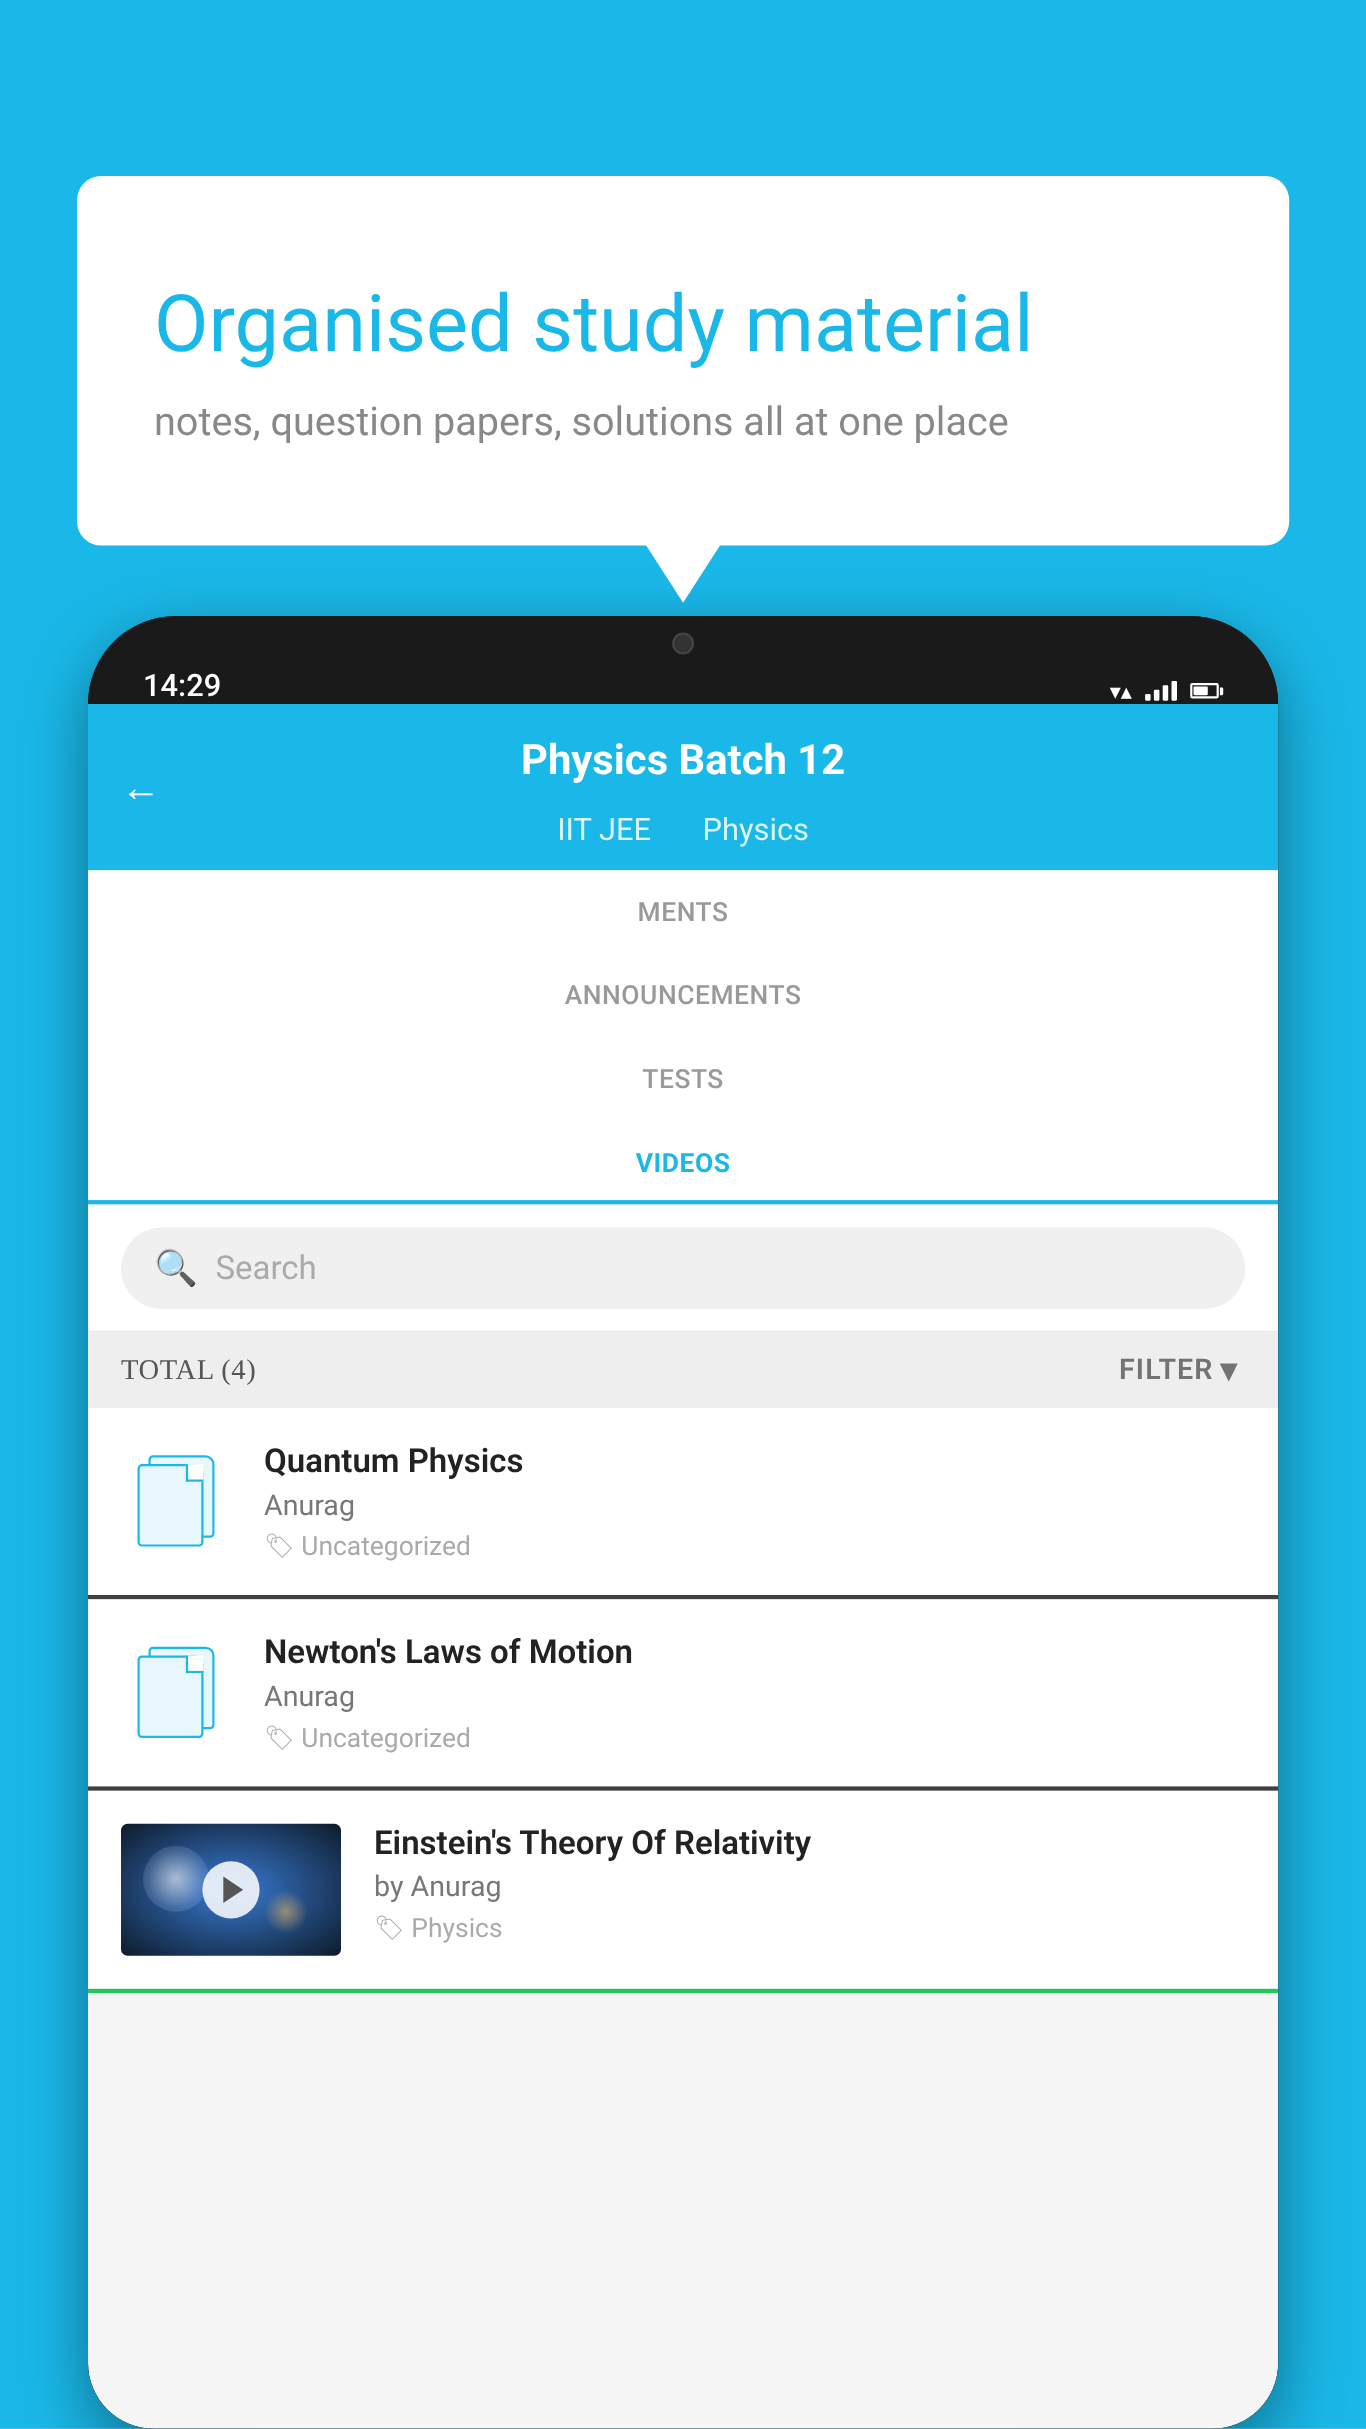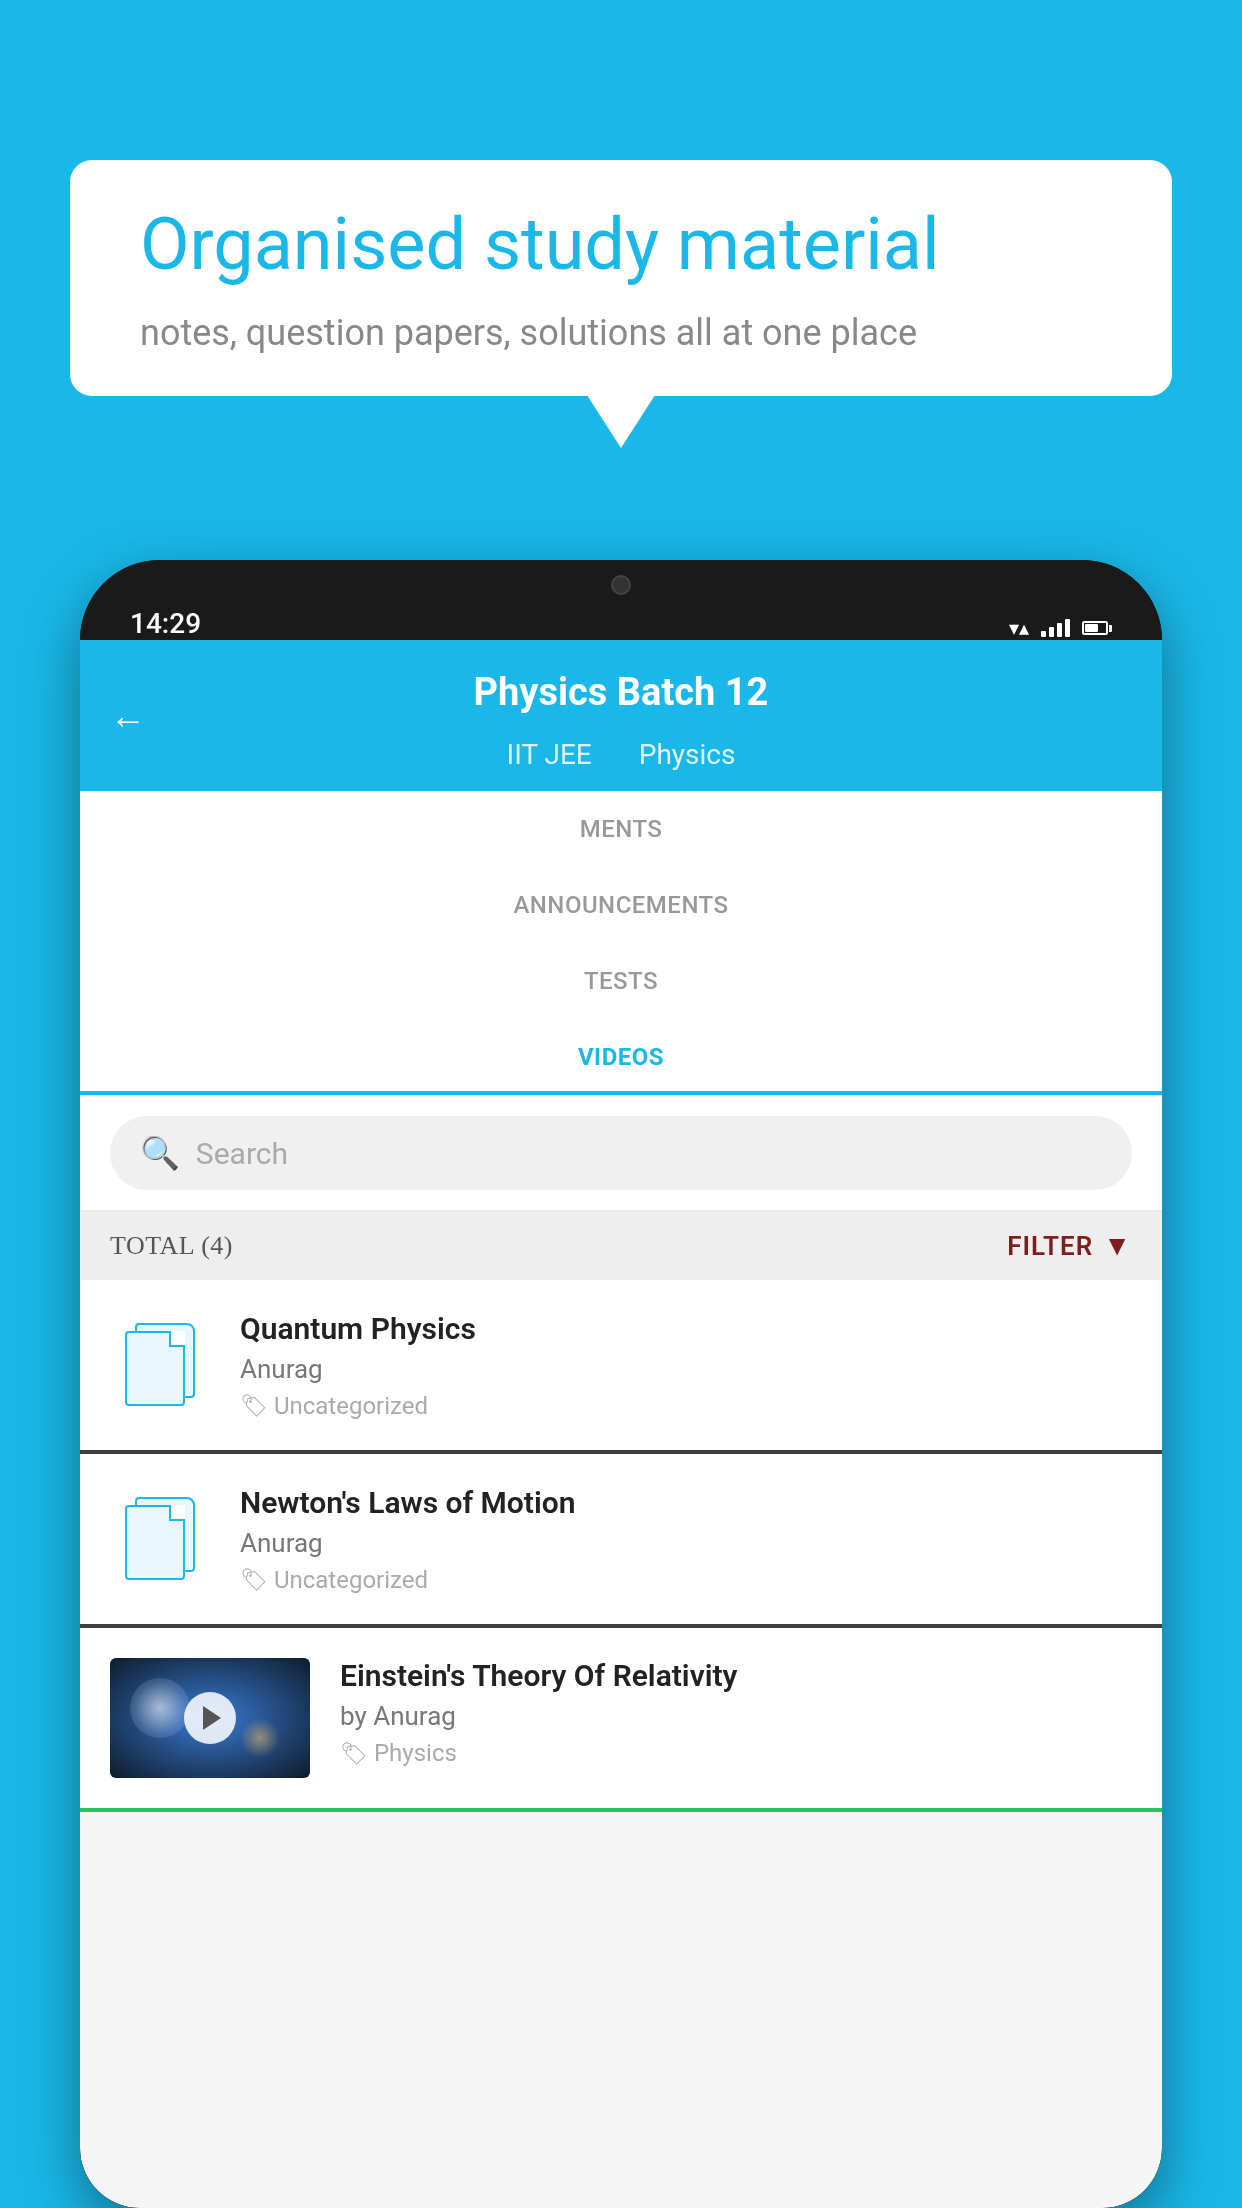--- a/index.html
+++ b/index.html
@@ -16,21 +16,21 @@
     .speech-bubble-container {
       position: absolute;
       top: 160px;
       left: 70px;
       right: 70px;
       z-index: 10;
     }
     .speech-bubble {
       background: #ffffff;
       border-radius: 22px;
-      padding: 42px 70px;
+      padding: 92px 70px;
       position: relative;
     }
     .speech-bubble::after {
       content: '';
       position: absolute;
       bottom: -52px;
       left: 50%;
       transform: translateX(-50%);
       border-left: 36px solid transparent;
       border-right: 36px solid transparent;
@@ -208,22 +208,22 @@
     .total-count {
       color: #555555;
       font-size: 26px;
       font-weight: 500;
       letter-spacing: 0.5px;
       font-family: Liberation Serif, serif;
     }
     .filter-button {
       display: flex;
       align-items: center;
-      gap: 10px;
-      color: #7f1d1d;
+      gap: 0;
+      color: #737373;
       font-size: 26px;
       font-weight: 600;
       letter-spacing: 1px;
       cursor: pointer;
     }
     .filter-icon {
       font-size: 28px;
     }
 
     

